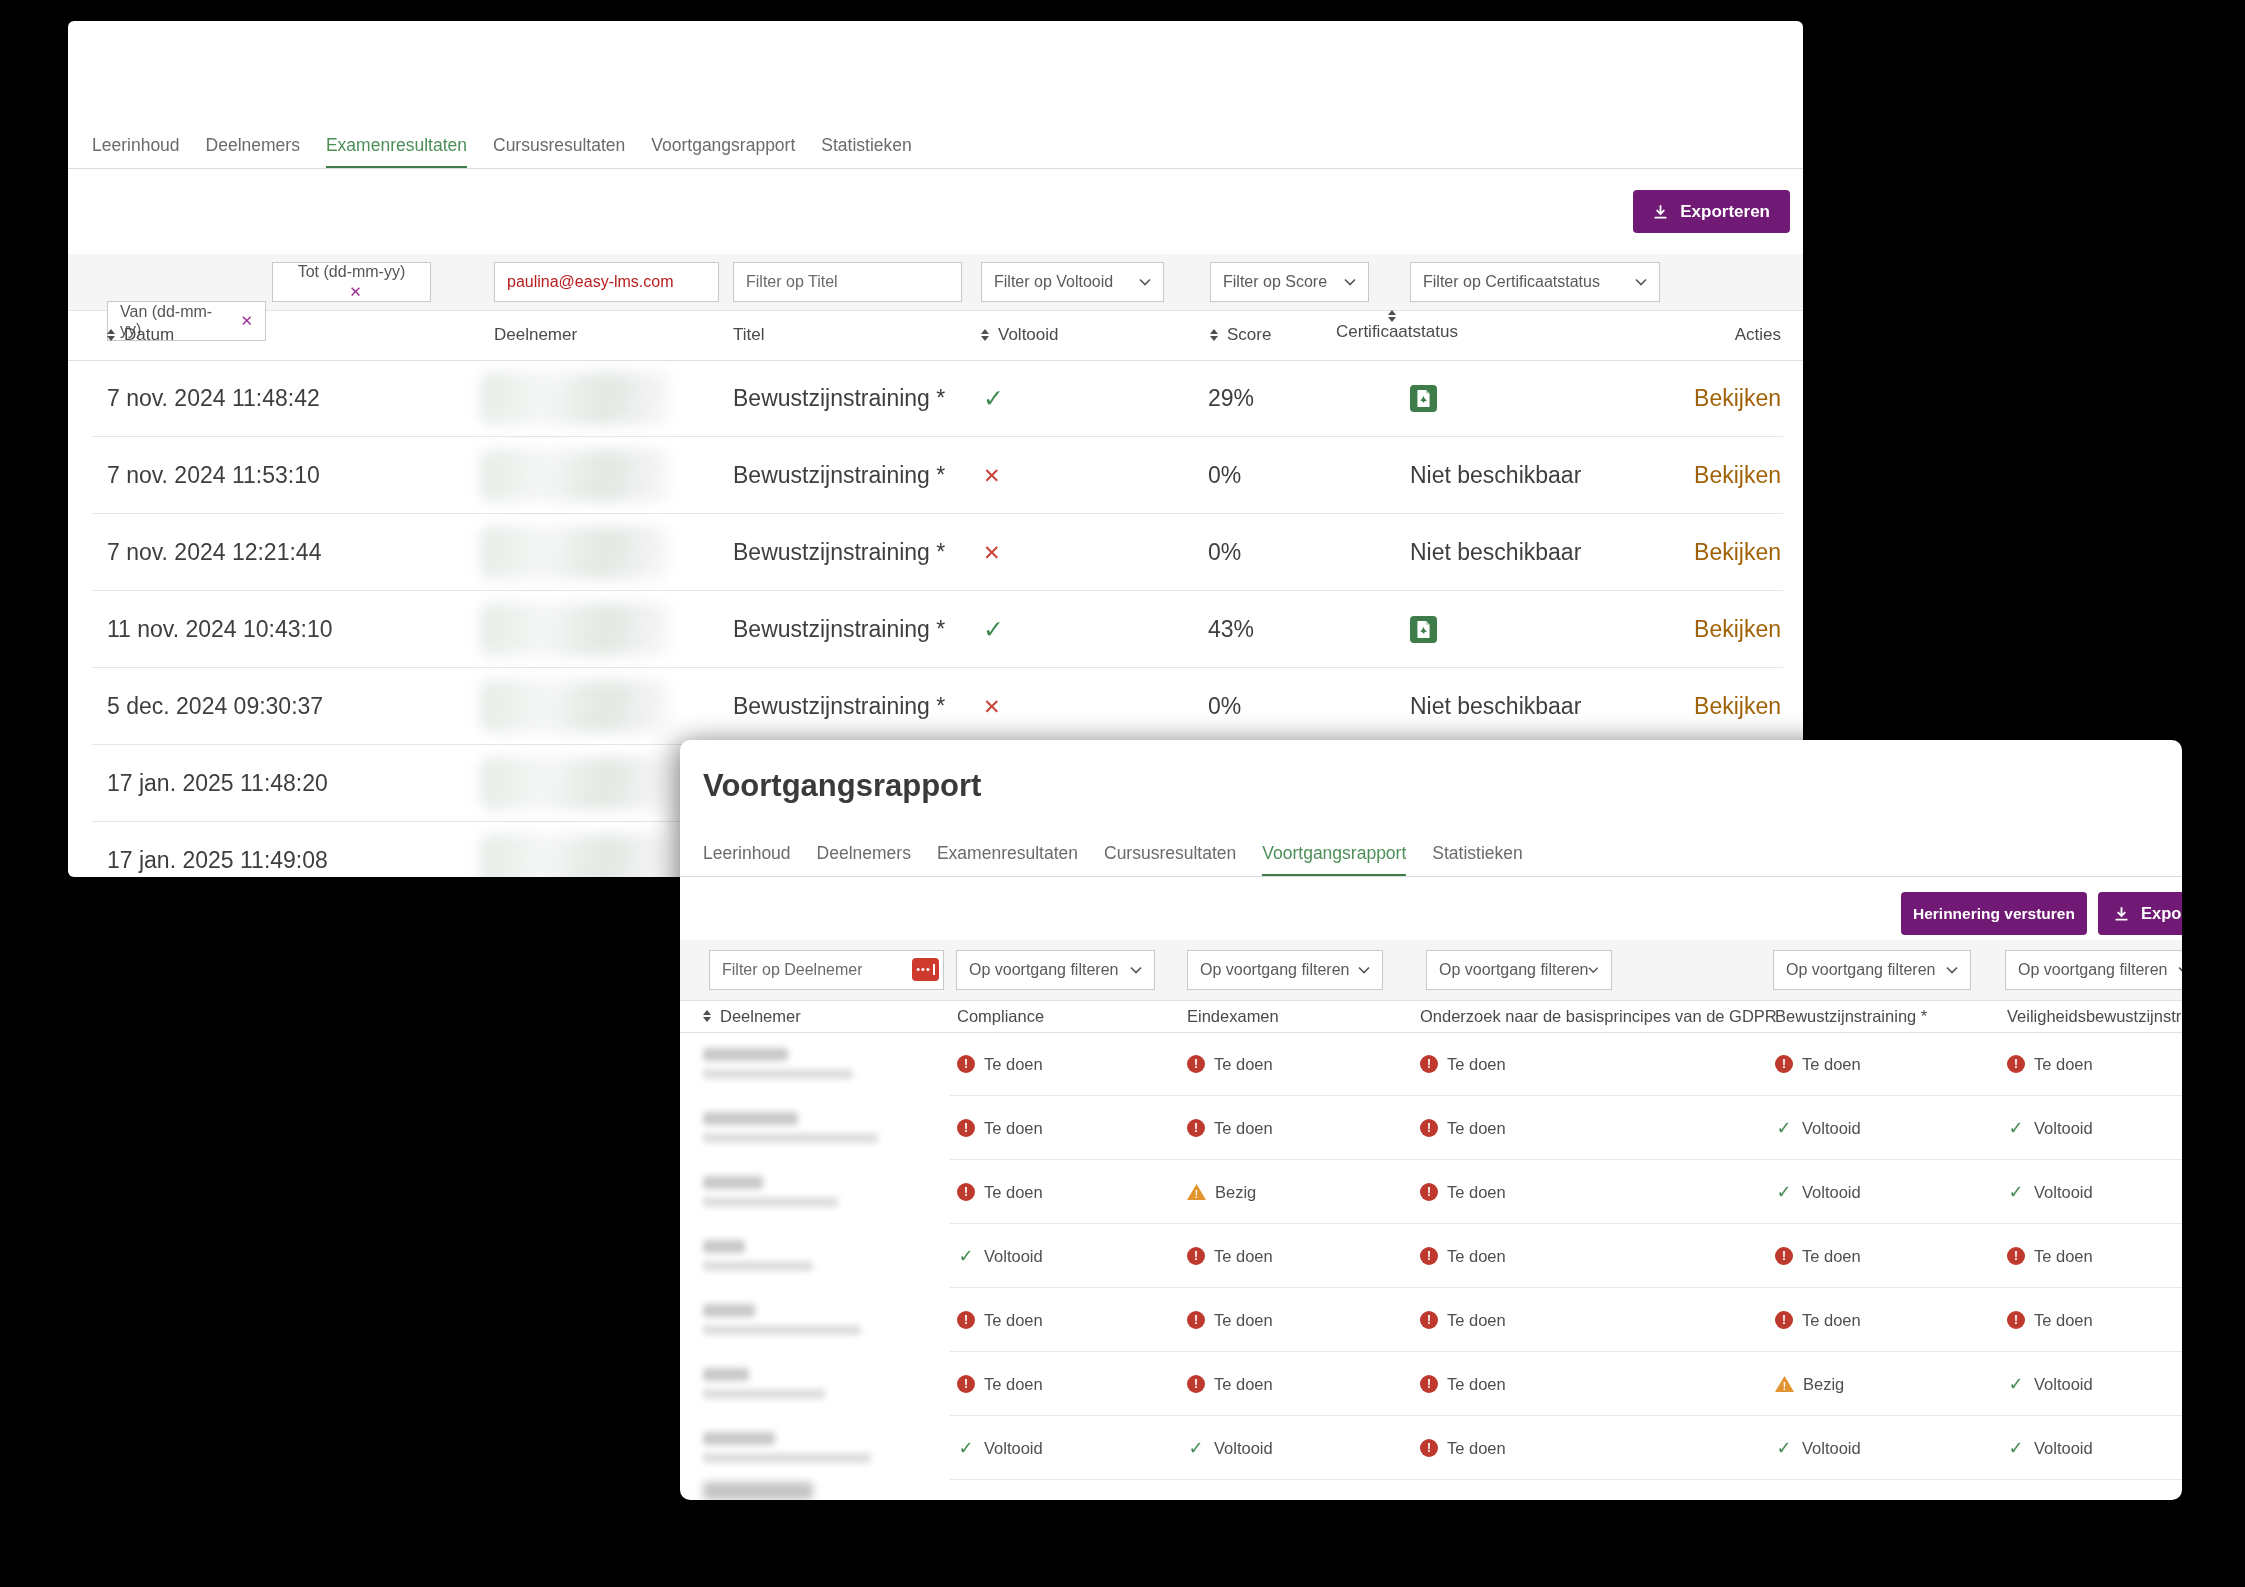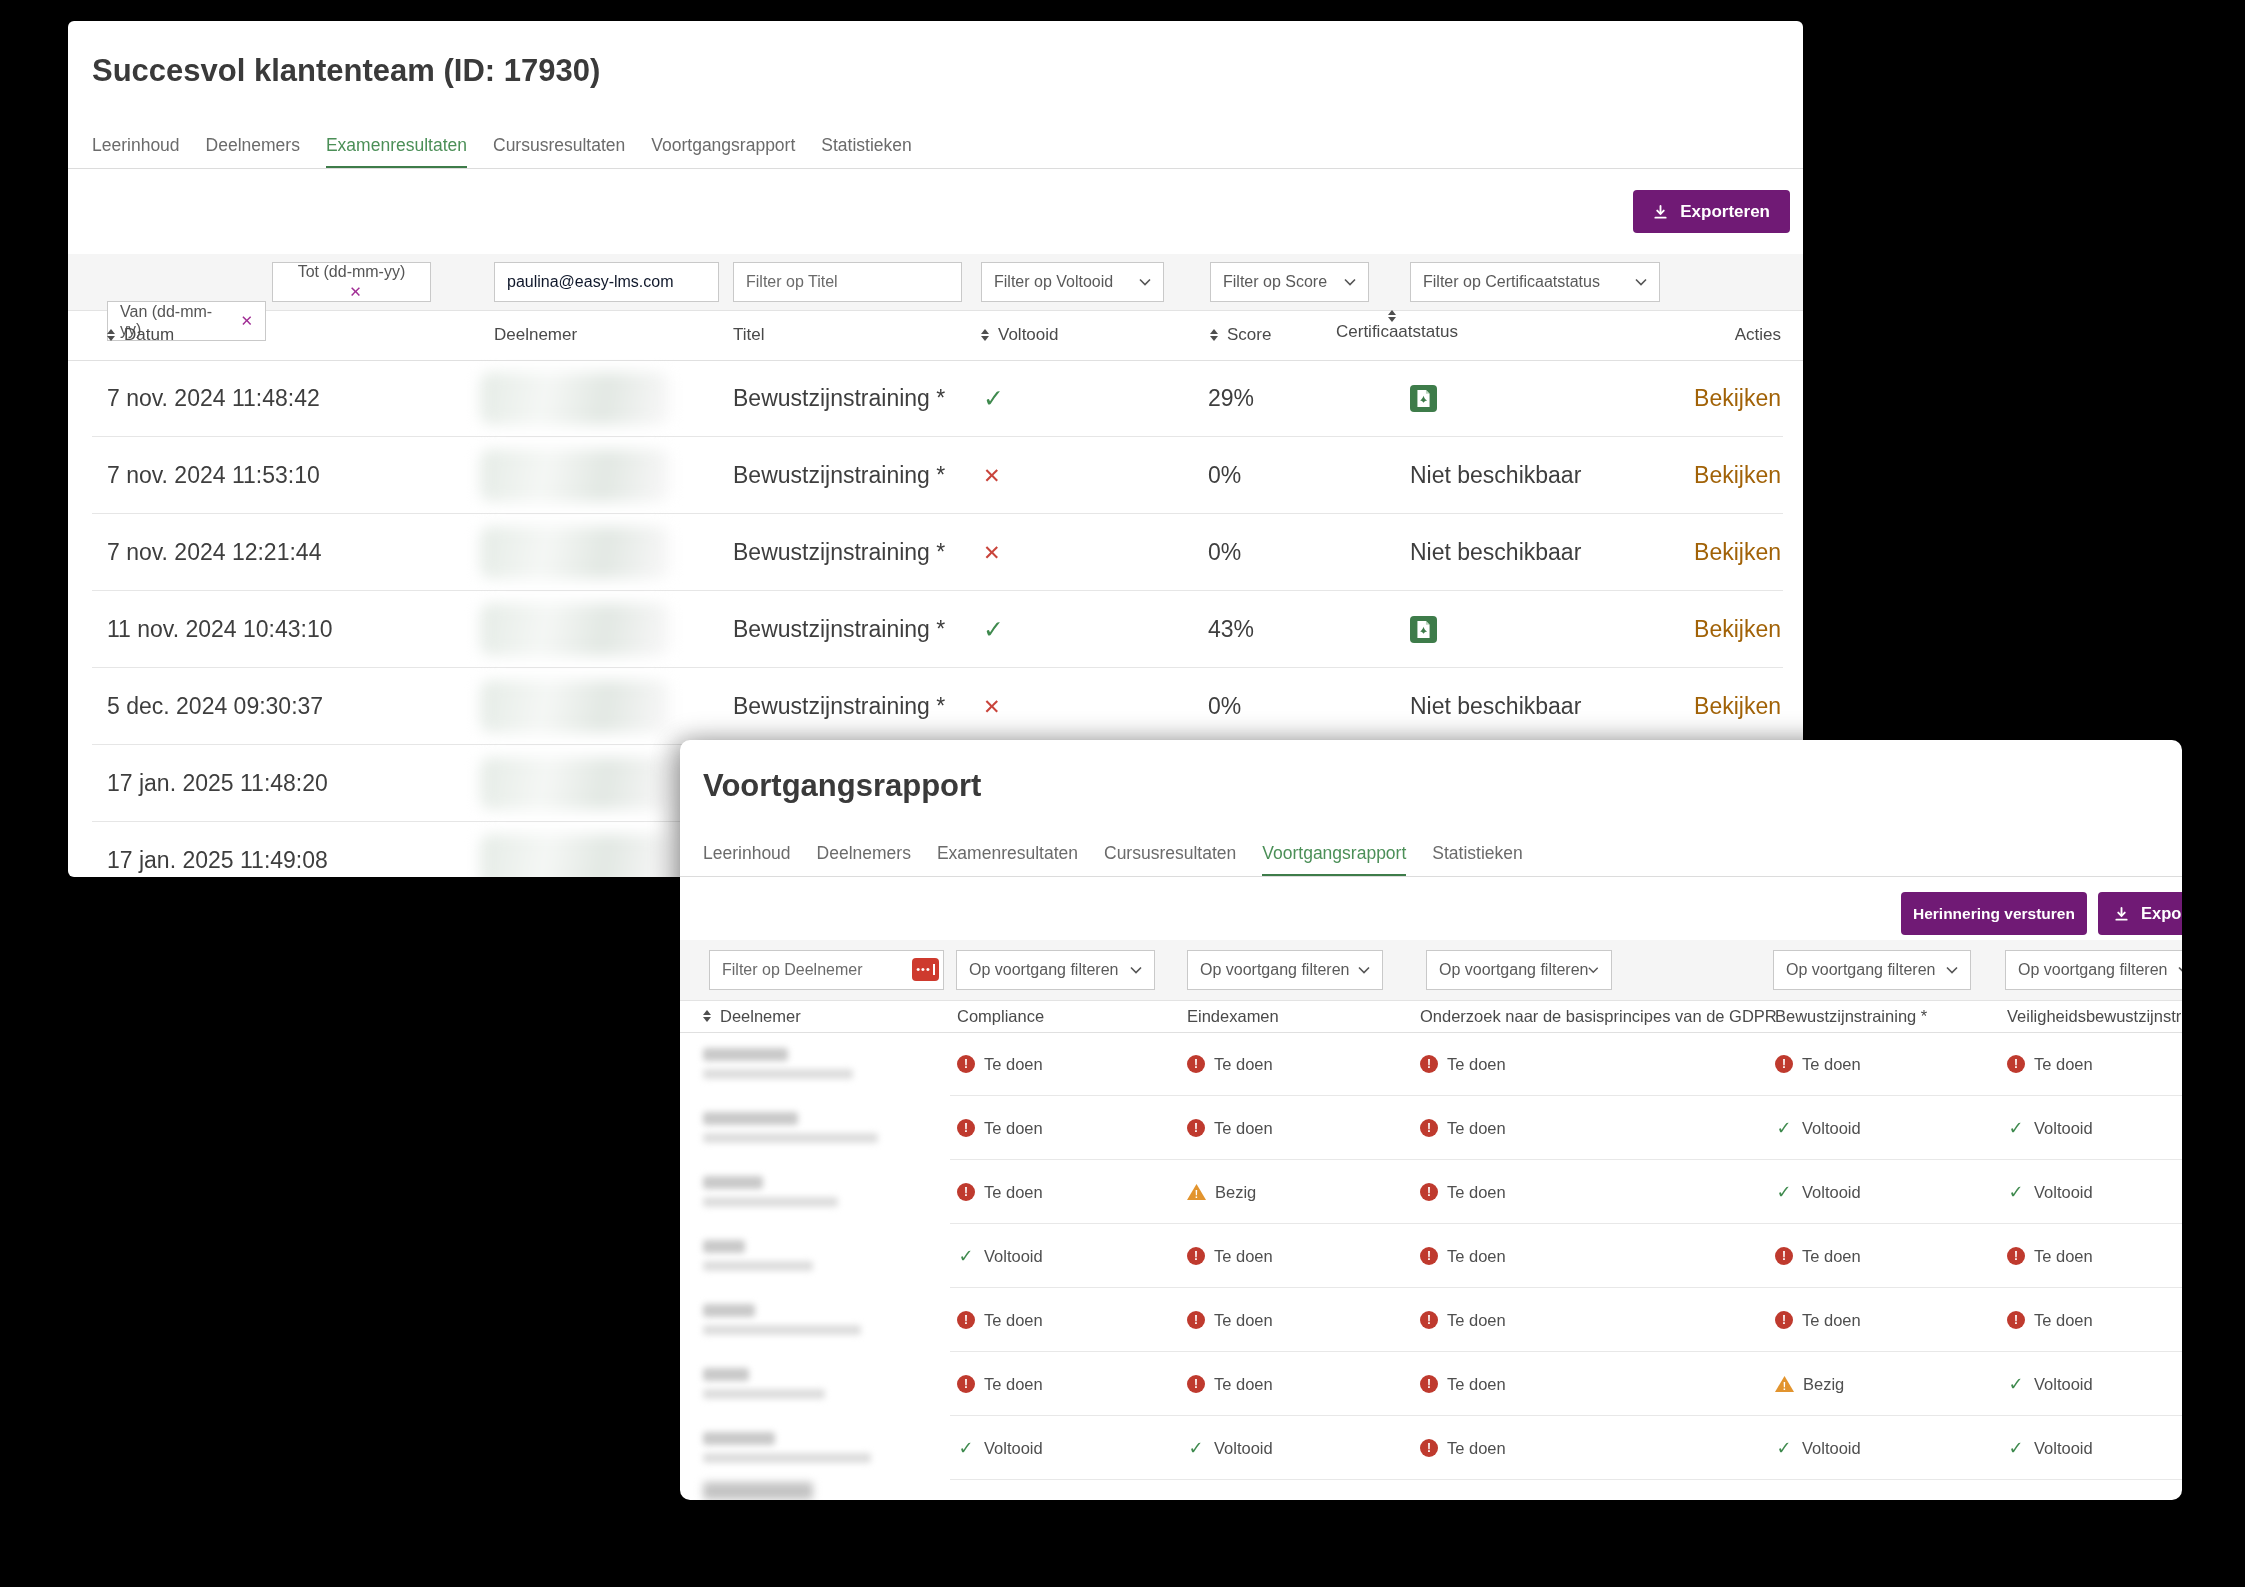--- a/index.html
+++ b/index.html
@@ -38,21 +38,21 @@
   .exam .fband{top:233px;height:56px;}
   .progress .fband{top:200px;height:60px;}
 
   .chip,.tinput,.selbox{position:absolute;height:40px;background:#fff;border:1px solid #c9c9c9;
         box-sizing:border-box;font-size:16px;}
   .exam .chip,.exam .tinput,.exam .selbox{top:241px;}
   .chip{display:flex;align-items:center;justify-content:space-between;padding:0 12px;color:#555;}
   .chip-van{left:39px;width:159px;margin-top:39px;}
   .chip-tot{left:204px;width:159px;flex-direction:column;}
   .xic{color:#a02d94;font-size:15px;font-weight:700;cursor:pointer;margin-left:8px;}
-  .tinput{color:#0f172a;padding:0 12px;outline:none;
+  .tinput{color:#b91c1c;padding:0 12px;outline:none;
         font-family:"Liberation Sans","DejaVu Sans",sans-serif;}
   .tinput::placeholder{color:#6a6a6a;}
   .in-mail{left:426px;width:225px;}
   .in-titel{left:665px;width:229px;}
   .selbox{display:flex;align-items:center;justify-content:space-between;padding:0 12px;
         color:#5a5a5a;cursor:pointer;white-space:nowrap;}
   .sel-volt{left:913px;width:183px;}
   .sel-score{left:1142px;width:159px;}
   .sel-cert{left:1342px;width:250px;}
 
@@ -117,21 +117,20 @@
   .p2blob .b2{height:10px;background:#dddddd;border-radius:3px;filter:blur(3px);margin-top:8px;}
   .p2blob.one{top:2px;}
   .p2blob.one .b1{height:18px;background:#c4c4c4;filter:blur(4px);}
 </style>
 </head>
 <body>
 
 <div class="stage">
 
   <section class="panel exam">
-    <h1 class="ptitle">Succesvol klantenteam (ID: 17930)</h1>
 
     <nav class="tabs">
       <span class="tab">Leerinhoud</span>
       <span class="tab">Deelnemers</span>
       <span class="tab active">Examenresultaten</span>
       <span class="tab">Cursusresultaten</span>
       <span class="tab">Voortgangsrapport</span>
       <span class="tab">Statistieken</span>
     </nav>
     <div class="tabline"></div>

